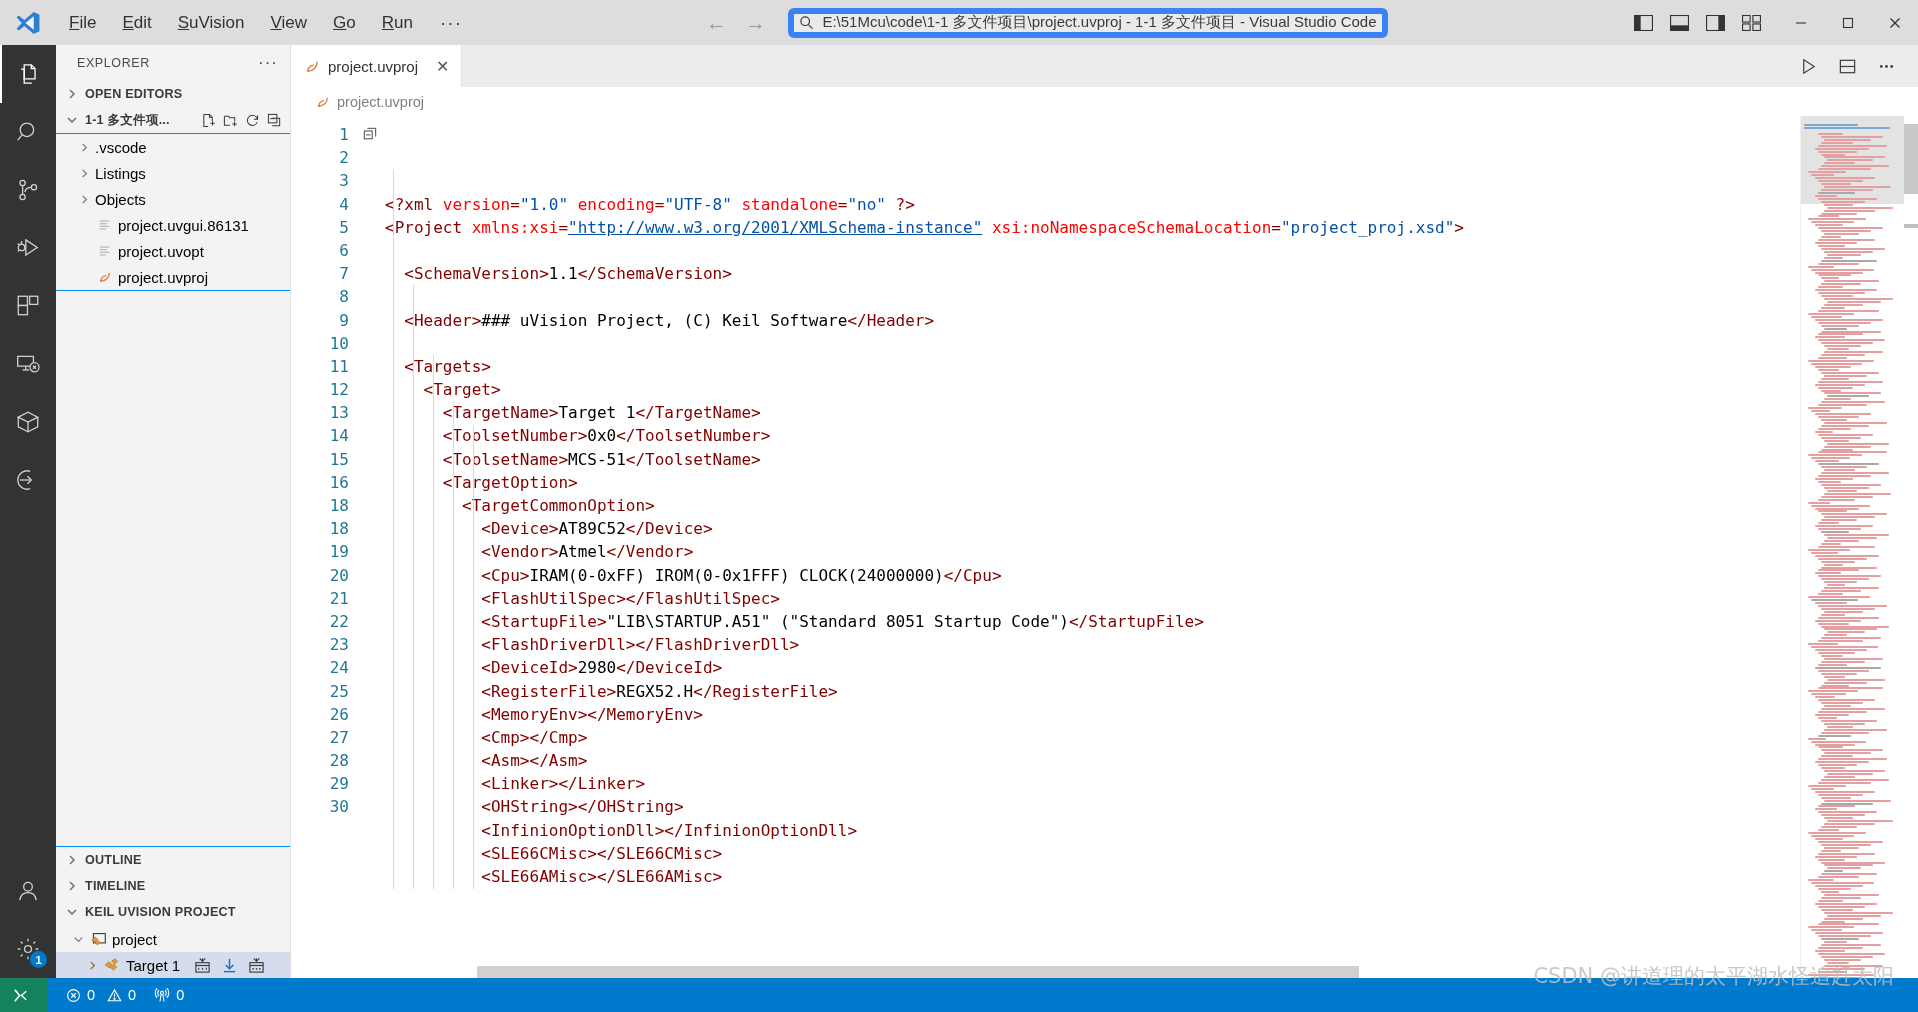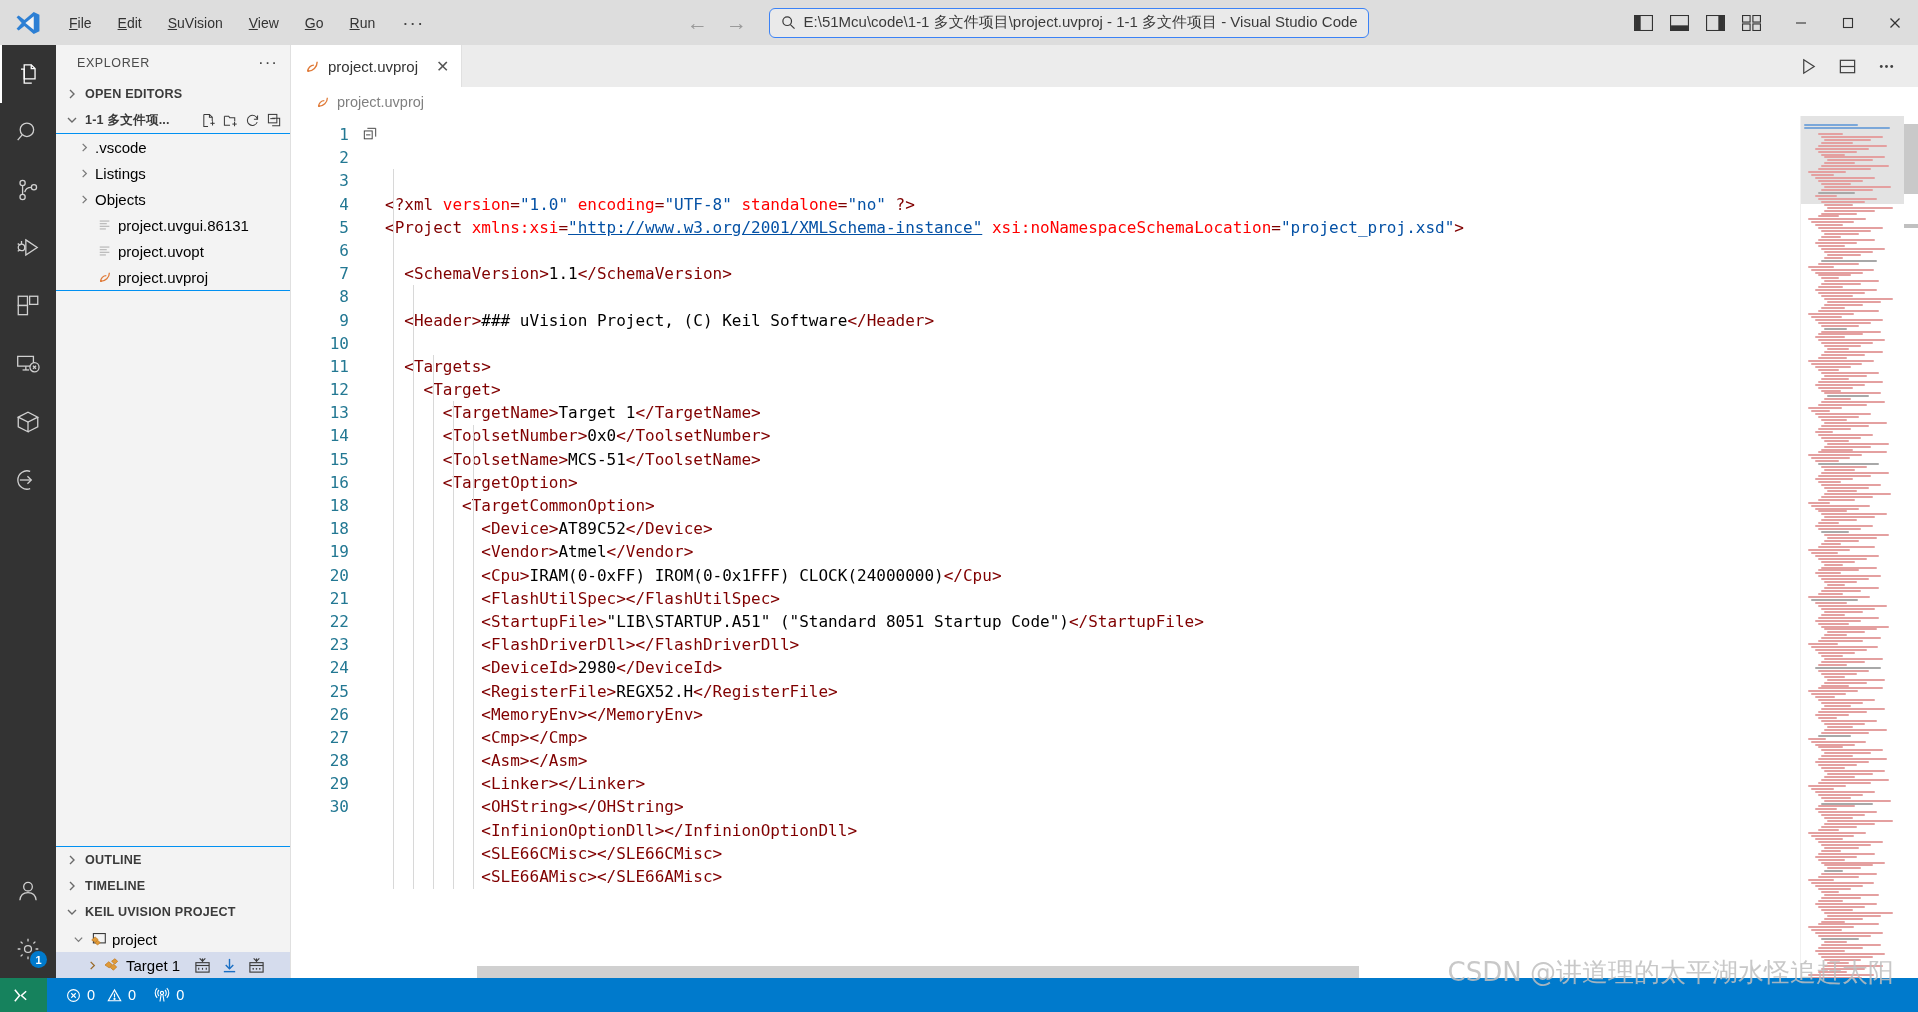--- a/index.html
+++ b/index.html
@@ -13,31 +13,31 @@
   #app { position: relative; width: 1918px; height: 1012px; display: flex; flex-direction: column; }
 
   
   .titlebar {
     height: 45px; background: #dddddd; display: flex; align-items: center;
     flex: 0 0 45px; position: relative; z-index: 30;
   }
   .vscode-logo { width: 56px; height: 45px; display: flex; align-items: center; justify-content: center; }
   .menu-items { display: flex; align-items: center; gap: 0px; }
   .menu-item {
-    font-size: 14px; color: #333333; padding: 4px 13px; cursor: default;
+    font-size: 17px; color: #333333; padding: 4px 13px; cursor: default;
     white-space: nowrap;
   }
   .menu-item .acc { text-decoration: underline; }
   .menu-dots { font-size: 19px; color: #444; padding: 2px 14px; letter-spacing: 1px; }
 
   .title-center { flex: 1; display: flex; align-items: center; justify-content: center; gap: 8px; }
   .nav-arrows { display: flex; gap: 18px; color: #9a9a9a; font-size: 21px; margin-right: 14px; }
   .nav-arrow { cursor: default; line-height: 1; }
   .cmdcenter {
-    width: 600px; height: 30px; background: #eaeaea; border: 1px solid #3b82f6;
+    width: 600px; height: 30px; background: #eaeaea; border: 6px solid #3b82f6;
     border-radius: 6px; display: flex; align-items: center; justify-content: center;
     gap: 8px; font-size: 15px; color: #3b3b3b; padding: 0 24px; overflow: hidden;
     white-space: nowrap;
   }
   .search-glyph { display: inline-block; flex: 0 0 auto; }
 
   .title-right { display: flex; align-items: center; }
   .layout-icons { display: flex; gap: 17px; padding: 0 16px; align-items: center; }
   .layout-ic { width: 19px; height: 16px; cursor: default; }
   .win-ctrls { display: flex; align-items: center; }
@@ -164,21 +164,21 @@
   }
   .remote-ind {
     background: #16825d; height: 34px; display: flex; align-items: center; padding: 0 12px; gap: 6px;
     color: #fff;
   }
   .st-item { display: flex; align-items: center; gap: 6px; padding: 0 9px; height: 34px; cursor: default; white-space: nowrap; }
   .st-left { display: flex; align-items: center; margin-left: 10px; }
   .st-right { display: flex; align-items: center; margin-left: auto; padding-right: 10px; }
 
   .watermark {
-    position: absolute; right: 24px; bottom: 22px; font-size: 26px; color: rgba(190,190,190,0.85);
+    position: absolute; right: 24px; bottom: 22px; font-size: 21px; color: rgba(190,190,190,0.85);
     white-space: nowrap; pointer-events: none; z-index: 40; font-family: "DejaVu Sans", sans-serif;
   }
   svg { display: block; }
 </style>
 </head>
 <body>
 
 <div id="app">
 
   <div class="titlebar">

